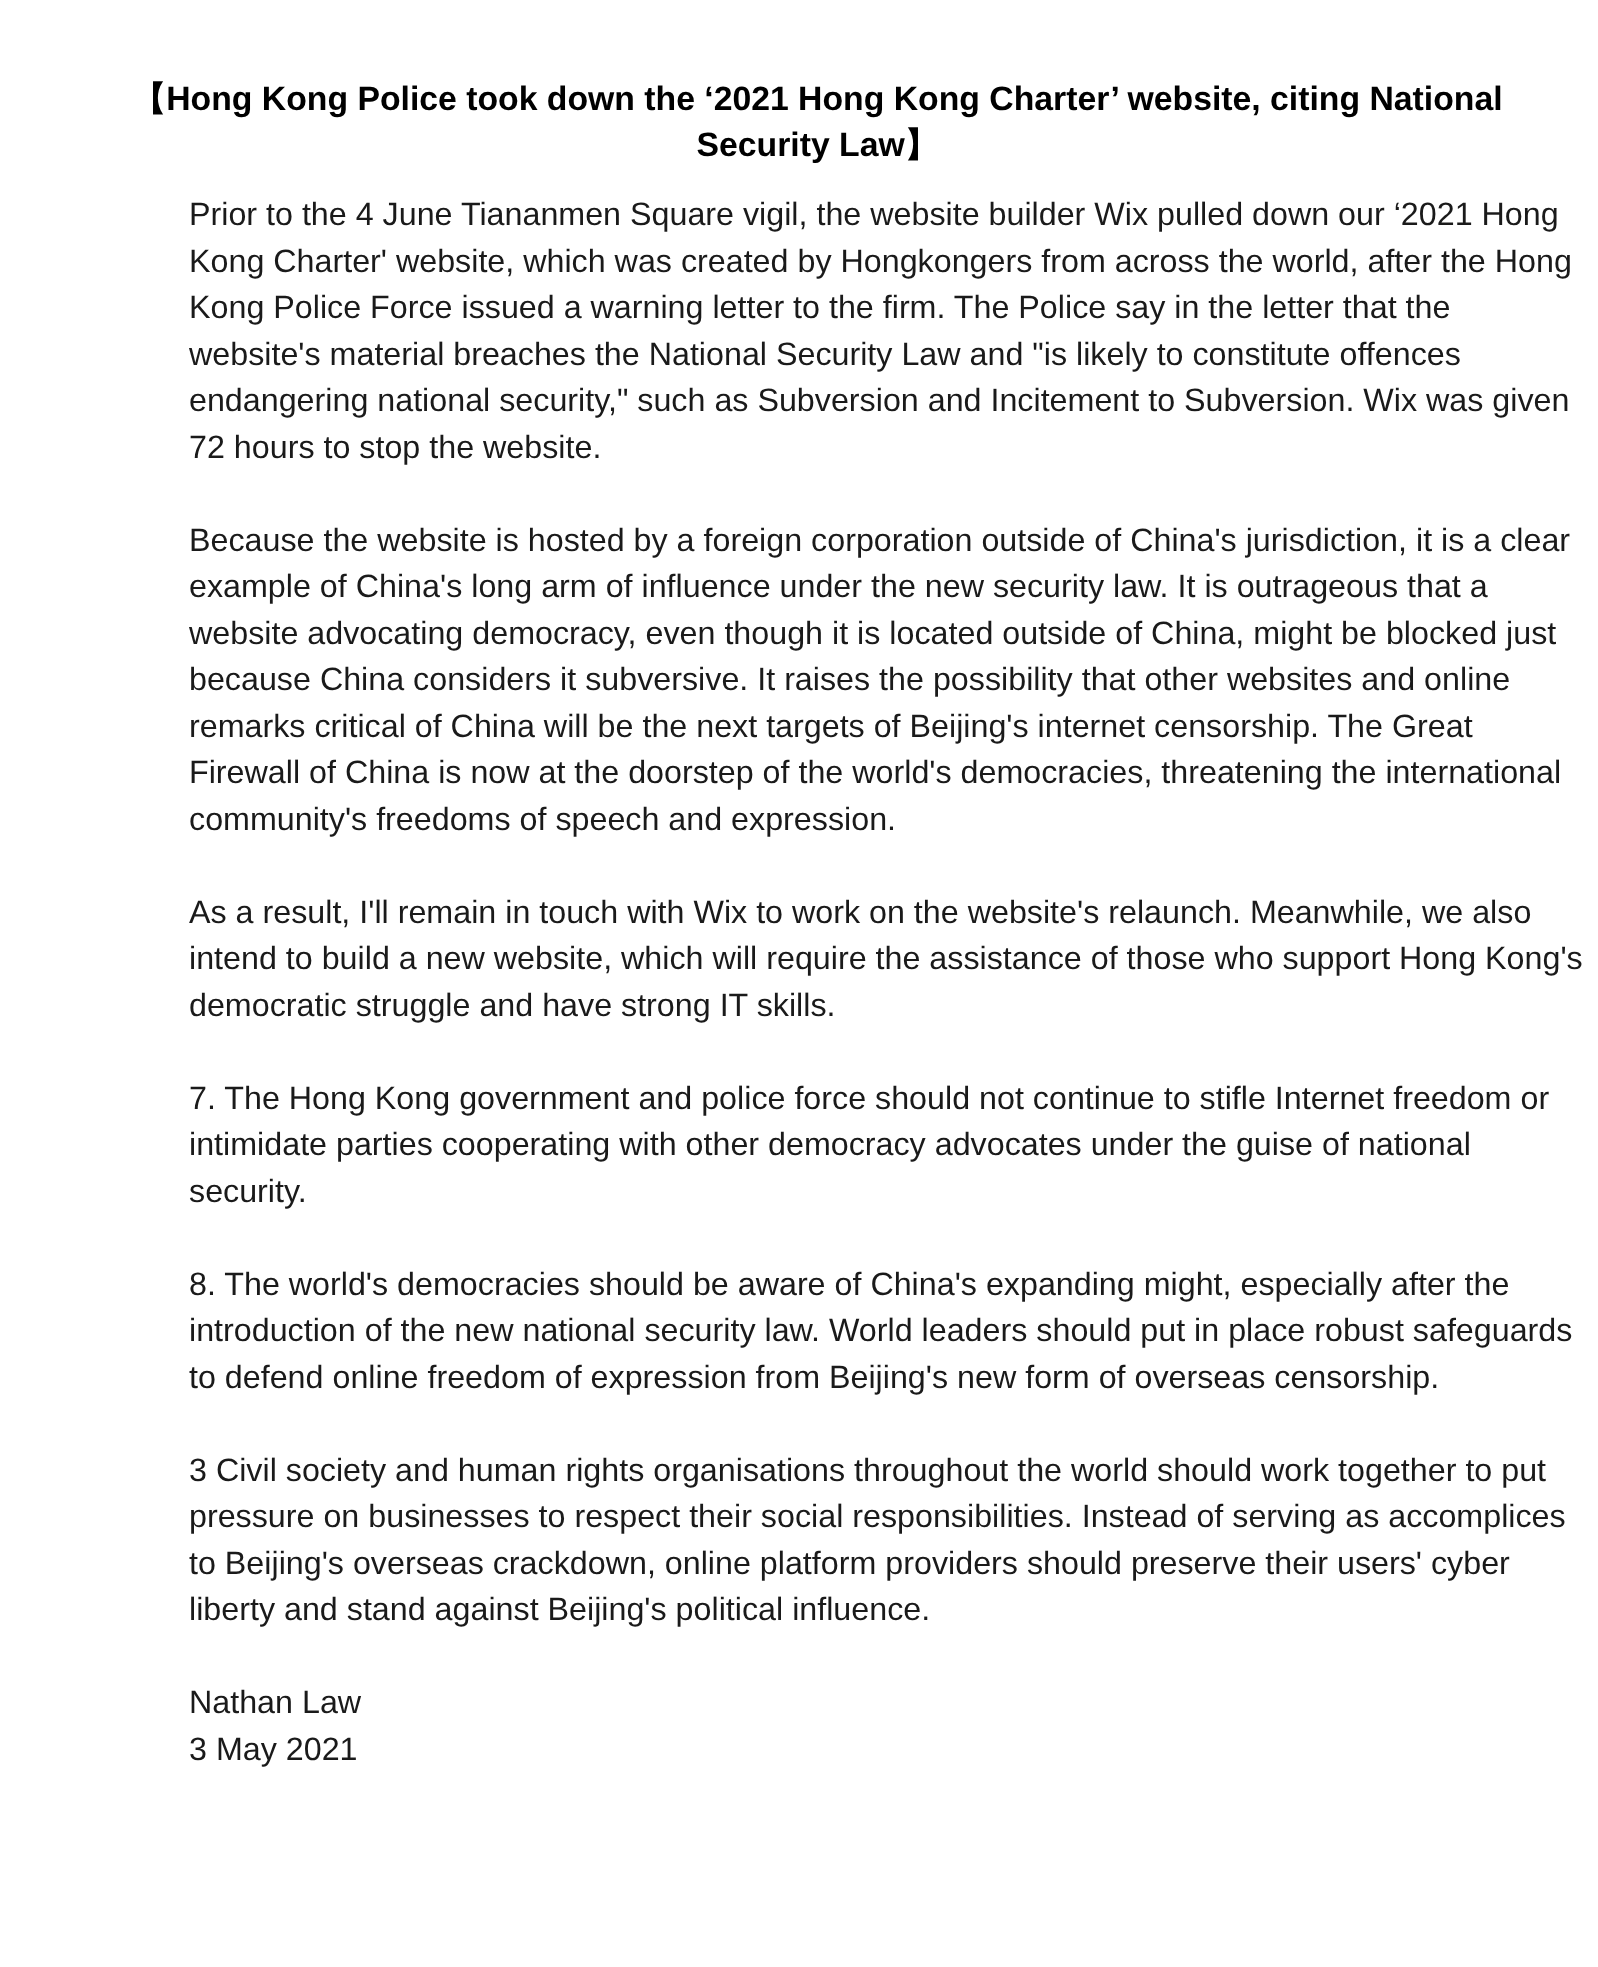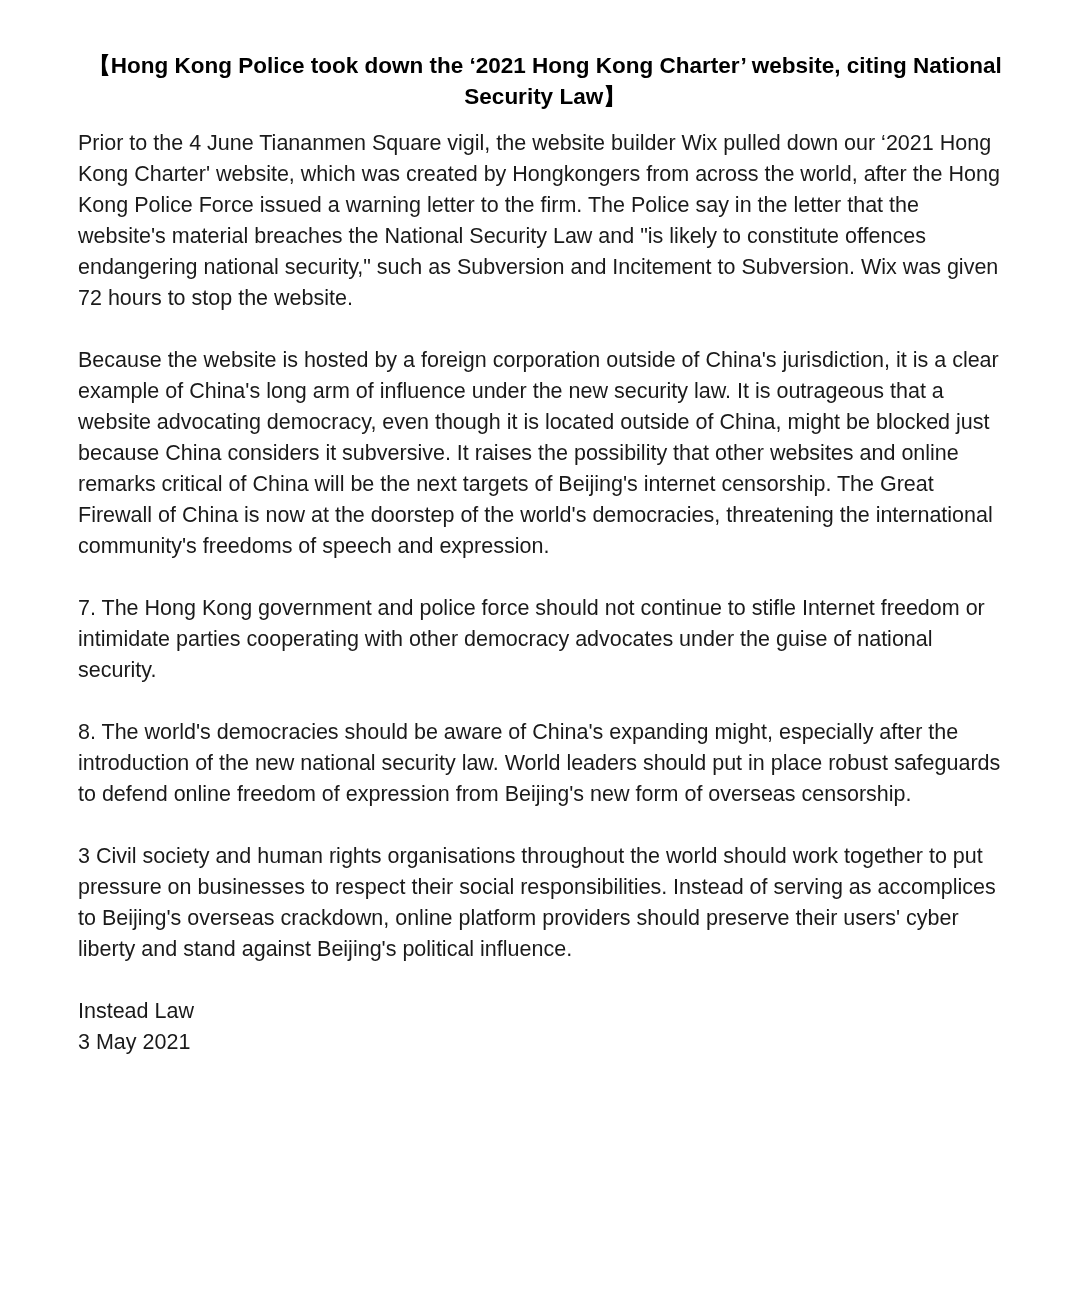--- a/index.html
+++ b/index.html
@@ -22,20 +22,21 @@
     width: 934px;
     margin: 0 auto 16px auto;
     text-align: center;
     font-size: 22.5px;
     font-weight: bold;
     line-height: 31px;
     color: #000000;
   }
   .doc-body {
     width: 934px;
+    margin-left: 48px;
   }
   .doc-body p {
     margin: 0 0 31px 0;
     font-size: 21.5px;
     line-height: 31px;
     text-align: left;
     color: #1a1a1a;
   }
   .signature {
     font-size: 21.5px;
@@ -48,22 +49,23 @@
 </style>
 </head>
 <body>
 
 <div class="page">
   <h1 class="doc-title">【Hong Kong Police took down the ‘2021 Hong Kong Charter’ website, citing National Security Law】</h1>
 
   <div class="doc-body">
     <p>Prior to the 4 June Tiananmen Square vigil, the website builder Wix pulled down our ‘2021 Hong Kong Charter' website, which was created by Hongkongers from across the world, after the Hong Kong Police Force issued a warning letter to the firm. The Police say in the letter that the website's material breaches the National Security Law and "is likely to constitute offences endangering national security," such as Subversion and Incitement to Subversion. Wix was given 72 hours to stop the website.</p>
     <p>Because the website is hosted by a foreign corporation outside of China's jurisdiction, it is a clear example of China's long arm of influence under the new security law. It is outrageous that a website advocating democracy, even though it is located outside of China, might be blocked just because China considers it subversive. It raises the possibility that other websites and online remarks critical of China will be the next targets of Beijing's internet censorship. The Great Firewall of China is now at the doorstep of the world's democracies, threatening the international community's freedoms of speech and expression.</p>
+    <p>As a result, I'll remain in touch with Wix to work on the website's relaunch. Meanwhile, we also intend to build a new website, which will require the assistance of those who support Hong Kong's democratic struggle and have strong IT skills.</p>
     <p>7. The Hong Kong government and police force should not continue to stifle Internet freedom or intimidate parties cooperating with other democracy advocates under the guise of national security.</p>
     <p>8. The world's democracies should be aware of China's expanding might, especially after the introduction of the new national security law. World leaders should put in place robust safeguards to defend online freedom of expression from Beijing's new form of overseas censorship.</p>
     <p>3 Civil society and human rights organisations throughout the world should work together to put pressure on businesses to respect their social responsibilities. Instead of serving as accomplices to Beijing's overseas crackdown, online platform providers should preserve their users' cyber liberty and stand against Beijing's political influence.</p>
 
     <div class="signature">
-      <div>Instead Law</div>
+      <div>Nathan Law</div>
       <div>3 May 2021</div>
     </div>
   </div>
 </div>
 
 </body></html>

